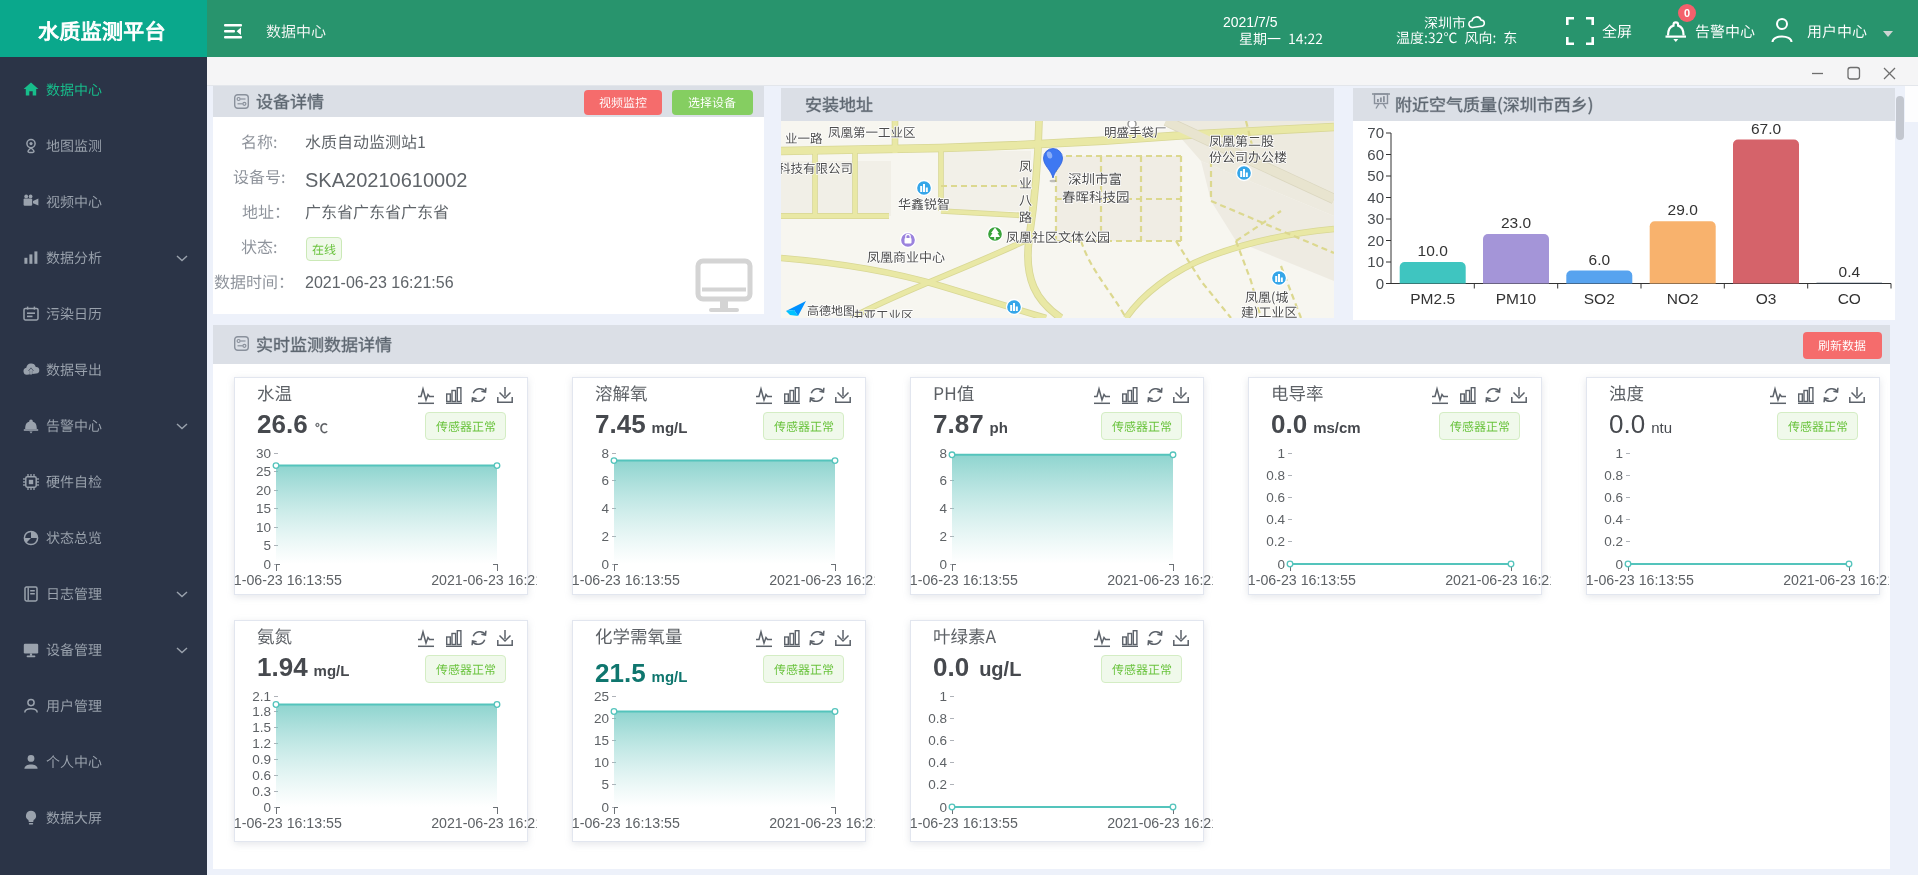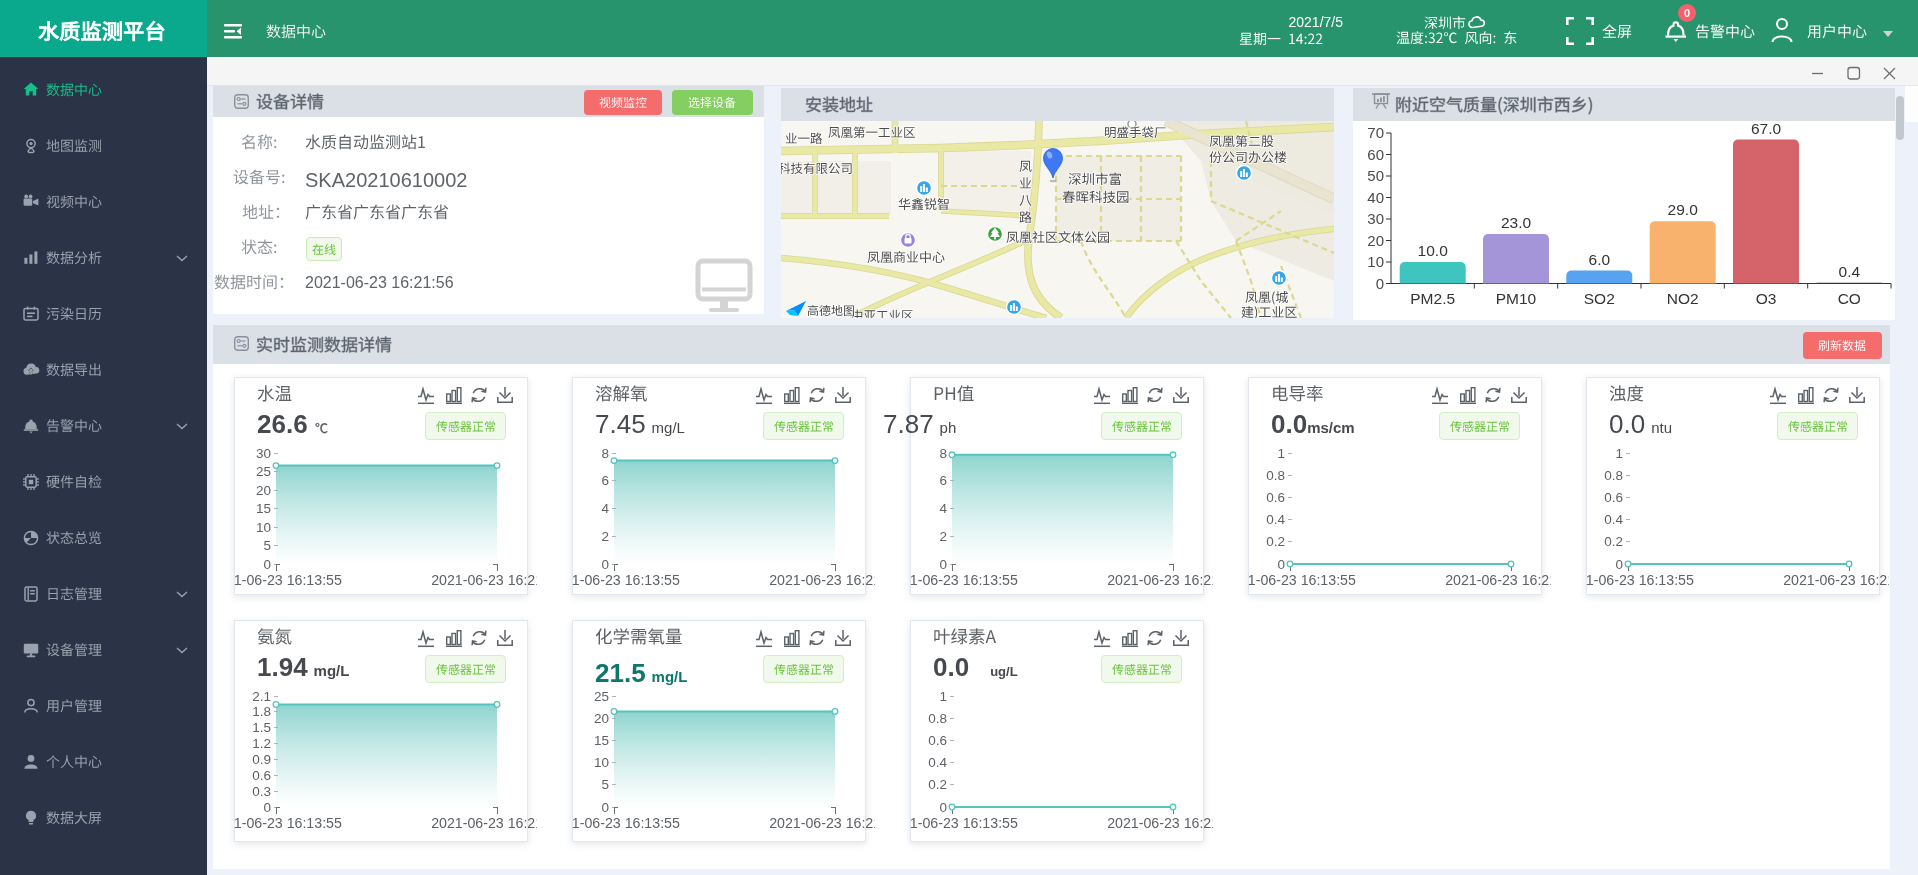--- a/index.html
+++ b/index.html
@@ -28,21 +28,21 @@
     </g>
   </svg>
 <svg class="z" style="left:266.0px;top:22.0px" width="62" height="20">
     <g transform="translate(0,15) scale(0.015000)" fill="#f4f6f5">
       <use href="#g6570" x="0"></use>
       <use href="#g636E" x="1000"></use>
       <use href="#g4E2D" x="2000"></use>
       <use href="#g5FC3" x="3000"></use>
     </g>
   </svg>
-<div class="t" style="left:1223px;top:14px;width:120px;text-align:right;font-size:14px;color:#fff">2021/7/5</div>
+<div class="t" style="left:1223px;top:14px;width:120px;text-align:left;font-size:14px;color:#fff">2021/7/5</div>
 <svg class="z" style="left:1239.0px;top:30.0px" width="86" height="19">
     <g transform="translate(0,14) scale(0.014000)" fill="#ffffff">
       <use href="#g661F" x="0"></use>
       <use href="#g671F" x="1000"></use>
       <use href="#g4E00" x="2000"></use>
       <use href="#g0031" x="3500"></use>
       <use href="#g0034" x="4055"></use>
       <use href="#g003A" x="4610"></use>
       <use href="#g0032" x="4888"></use>
       <use href="#g0032" x="5443"></use>
@@ -1032,21 +1032,21 @@
       <path d="M1.5 11.5 A7 7 0 0 0 13.7 9.8"></path>
       <path d="M14.9 0.8 L14.5 5 L10.4 4.2" fill="none"></path>
       <path d="M1.1 15.2 L1.5 11 L5.6 11.8" fill="none"></path>
     </g>
     <g fill="none" stroke="#5c626a" stroke-width="1.5" transform="translate(263,1)">
       <line x1="8" y1="0" x2="8" y2="9"></line>
       <path d="M2.5 5.5 L8 11 L13.5 5.5"></path>
       <path d="M0.8 10 V15.2 H15.2 V10"></path>
     </g>
   </svg>
-<div class="t" style="left:595px;top:409px;font-size:26px;font-weight:normal;color:#46494e;line-height:30px">7.45<span style="font-size:15px;margin-left:6px">mg/L</span></div>
+<div class="t" style="left:595px;top:409px;font-size:26px;font-weight:bold;color:#46494e;line-height:30px">7.45<span style="font-size:15px;margin-left:6px">mg/L</span></div>
 <div class="a" style="left:763px;top:412px;width:81px;height:28px;border-radius:4px;background:#f0f9eb;border:1px solid #d4edc4"></div>
 <svg class="z" style="left:774.0px;top:419.0px" width="62" height="16">
     <g transform="translate(0,12) scale(0.012000)" fill="#67c23a">
       <use href="#g4F20" x="0"></use>
       <use href="#g611F" x="1000"></use>
       <use href="#g5668" x="2000"></use>
       <use href="#g6B63" x="3000"></use>
       <use href="#g5E38" x="4000"></use>
     </g>
   </svg>
@@ -1102,21 +1102,21 @@
       <path d="M1.5 11.5 A7 7 0 0 0 13.7 9.8"></path>
       <path d="M14.9 0.8 L14.5 5 L10.4 4.2" fill="none"></path>
       <path d="M1.1 15.2 L1.5 11 L5.6 11.8" fill="none"></path>
     </g>
     <g fill="none" stroke="#5c626a" stroke-width="1.5" transform="translate(263,1)">
       <line x1="8" y1="0" x2="8" y2="9"></line>
       <path d="M2.5 5.5 L8 11 L13.5 5.5"></path>
       <path d="M0.8 10 V15.2 H15.2 V10"></path>
     </g>
   </svg>
-<div class="t" style="left:883px;top:409px;font-size:26px;font-weight:normal;color:#46494e;line-height:30px">7.87<span style="font-size:15px;margin-left:6px">ph</span></div>
+<div class="t" style="left:933px;top:409px;font-size:26px;font-weight:bold;color:#46494e;line-height:30px">7.87<span style="font-size:15px;margin-left:6px">ph</span></div>
 <div class="a" style="left:1101px;top:412px;width:81px;height:28px;border-radius:4px;background:#f0f9eb;border:1px solid #d4edc4"></div>
 <svg class="z" style="left:1112.0px;top:419.0px" width="62" height="16">
     <g transform="translate(0,12) scale(0.012000)" fill="#67c23a">
       <use href="#g4F20" x="0"></use>
       <use href="#g611F" x="1000"></use>
       <use href="#g5668" x="2000"></use>
       <use href="#g6B63" x="3000"></use>
       <use href="#g5E38" x="4000"></use>
     </g>
   </svg>
@@ -1172,21 +1172,21 @@
       <path d="M1.5 11.5 A7 7 0 0 0 13.7 9.8"></path>
       <path d="M14.9 0.8 L14.5 5 L10.4 4.2" fill="none"></path>
       <path d="M1.1 15.2 L1.5 11 L5.6 11.8" fill="none"></path>
     </g>
     <g fill="none" stroke="#5c626a" stroke-width="1.5" transform="translate(263,1)">
       <line x1="8" y1="0" x2="8" y2="9"></line>
       <path d="M2.5 5.5 L8 11 L13.5 5.5"></path>
       <path d="M0.8 10 V15.2 H15.2 V10"></path>
     </g>
   </svg>
-<div class="t" style="left:1271px;top:409px;font-size:26px;font-weight:bold;color:#46494e;line-height:30px">0.0<span style="font-size:15px;margin-left:0">ms/cm</span></div>
+<div class="t" style="left:1271px;top:409px;font-size:26px;font-weight:bold;color:#46494e;line-height:30px">0.0<span style="font-size:15px;margin-left:6px">ms/cm</span></div>
 <div class="a" style="left:1439px;top:412px;width:81px;height:28px;border-radius:4px;background:#f0f9eb;border:1px solid #d4edc4"></div>
 <svg class="z" style="left:1450.0px;top:419.0px" width="62" height="16">
     <g transform="translate(0,12) scale(0.012000)" fill="#67c23a">
       <use href="#g4F20" x="0"></use>
       <use href="#g611F" x="1000"></use>
       <use href="#g5668" x="2000"></use>
       <use href="#g6B63" x="3000"></use>
       <use href="#g5E38" x="4000"></use>
     </g>
   </svg>
@@ -1451,21 +1451,21 @@
       <path d="M1.5 11.5 A7 7 0 0 0 13.7 9.8"></path>
       <path d="M14.9 0.8 L14.5 5 L10.4 4.2" fill="none"></path>
       <path d="M1.1 15.2 L1.5 11 L5.6 11.8" fill="none"></path>
     </g>
     <g fill="none" stroke="#5c626a" stroke-width="1.5" transform="translate(263,1)">
       <line x1="8" y1="0" x2="8" y2="9"></line>
       <path d="M2.5 5.5 L8 11 L13.5 5.5"></path>
       <path d="M0.8 10 V15.2 H15.2 V10"></path>
     </g>
   </svg>
-<div class="t" style="left:933px;top:652px;font-size:26px;font-weight:bold;color:#46494e;line-height:30px">0.0<span style="font-size:13px;margin-left:21px">ug/L</span></div>
+<div class="t" style="left:933px;top:652px;font-size:26px;font-weight:bold;color:#46494e;line-height:30px">0.0<span style="font-size:20px;margin-left:10px">ug/L</span></div>
 <div class="a" style="left:1101px;top:655px;width:81px;height:28px;border-radius:4px;background:#f0f9eb;border:1px solid #d4edc4"></div>
 <svg class="z" style="left:1112.0px;top:662.0px" width="62" height="16">
     <g transform="translate(0,12) scale(0.012000)" fill="#67c23a">
       <use href="#g4F20" x="0"></use>
       <use href="#g611F" x="1000"></use>
       <use href="#g5668" x="2000"></use>
       <use href="#g6B63" x="3000"></use>
       <use href="#g5E38" x="4000"></use>
     </g>
   </svg>

